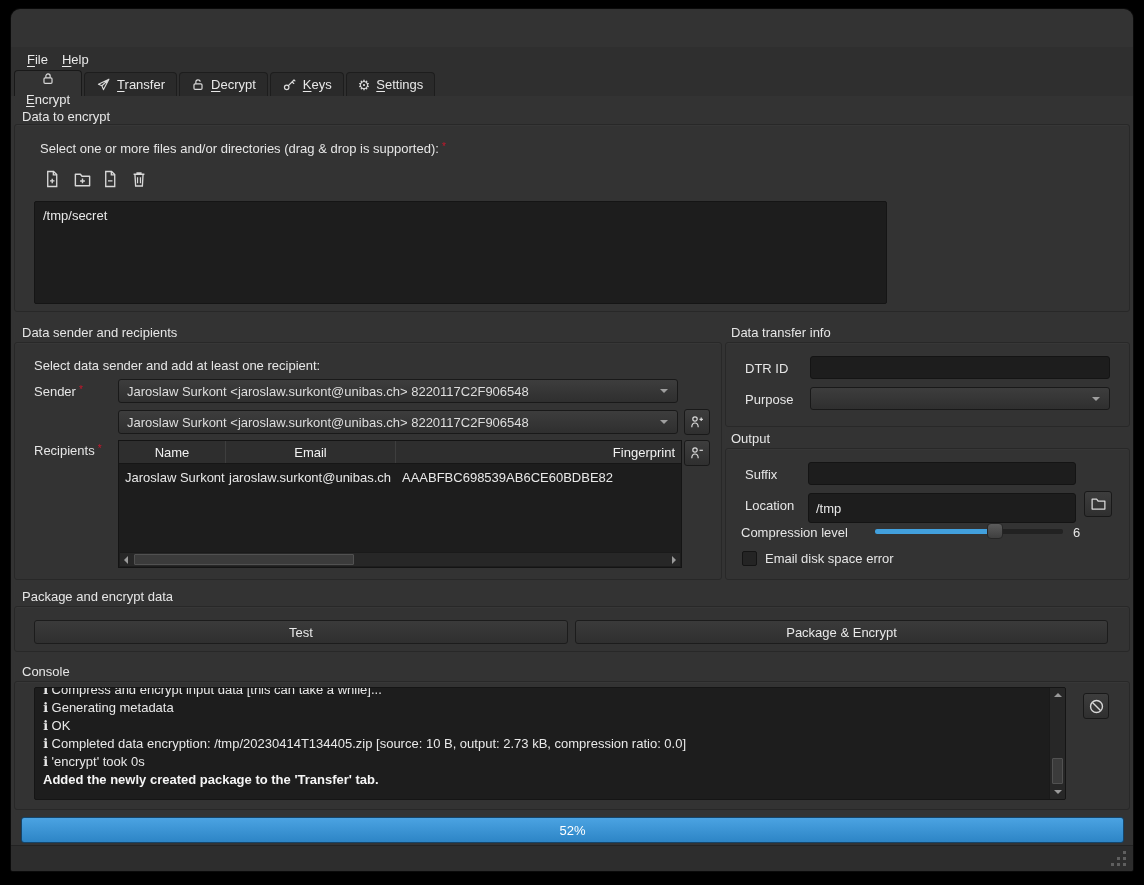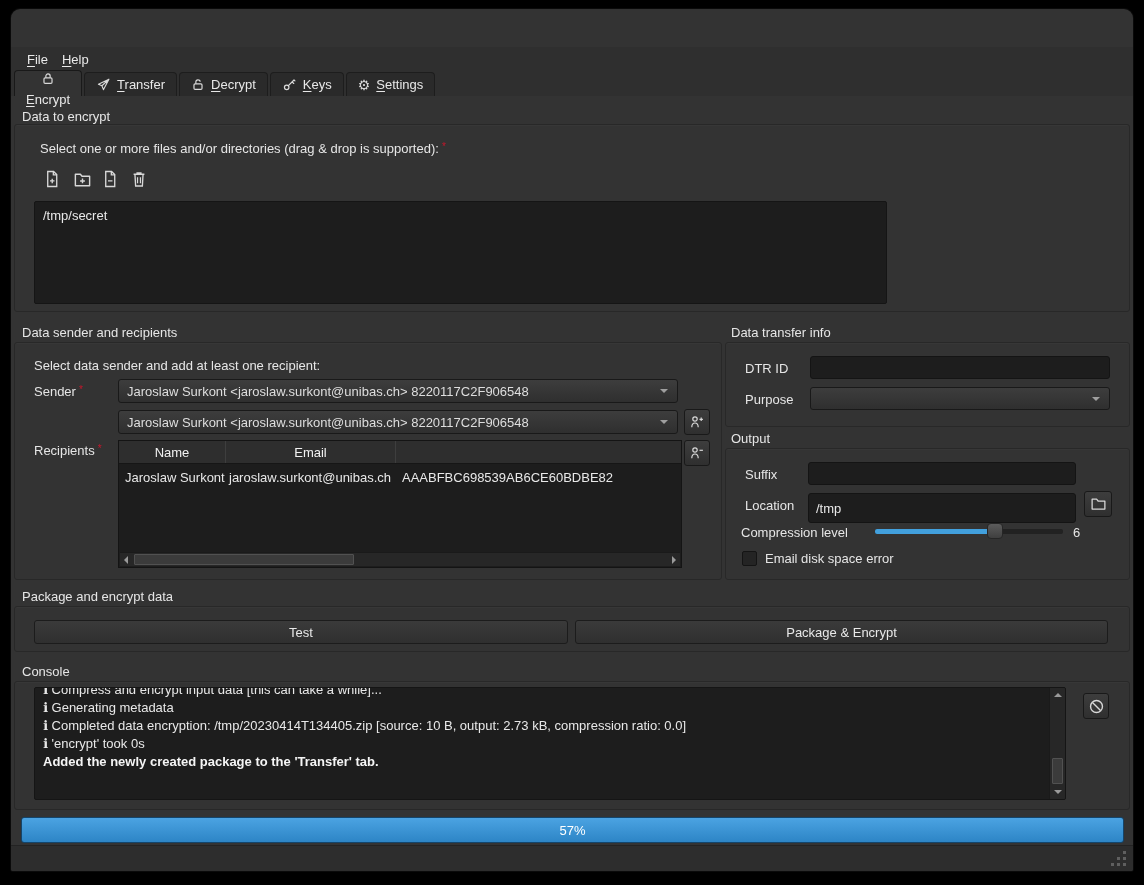--- a/index.html
+++ b/index.html
@@ -180,20 +180,21 @@
         <path d="M12.2 3.6v3.4M10.5 5.3h3.4" stroke="#d8d8d8" stroke-width="1.2"></path>
       </svg>
   </div>
 
   <div class="lbl" style="left:23px;top:434px;"><span>Recipients</span><span class="req">*</span></div>
 
   <div class="rtable" style="left:107px;top:431px;width:564px;height:128px;">
     <div class="thead">
       <div class="hc hc-name">Name</div>
       <div class="hc hc-email">Email</div>
+      <div class="hc hc-fp">Fingerprint</div>
     </div>
     <div class="trow">
       <div class="td td-name">Jaroslaw Surkont</div>
       <div class="td td-email">jaroslaw.surkont@unibas.ch</div>
       <div class="td td-fp">AAABFBC698539AB6CE60BDBE82</div>
     </div>
     <div class="hscroll">
       <span class="arrow ar-left"></span>
       <span class="arrow ar-right"></span>
       <span class="hs-thumb"></span>
@@ -240,39 +241,40 @@
   <div class="group" style="left:3px;top:597px;width:1114px;height:44px;"></div>
   <div class="pushbtn" style="left:23px;top:611px;width:534px;height:24px;">Test</div>
   <div class="pushbtn" style="left:564px;top:611px;width:533px;height:24px;">Package &amp; Encrypt</div>
 
   <div class="glabel" style="left:11px;top:655px;">Console</div>
   <div class="group" style="left:3px;top:672px;width:1114px;height:127px;"></div>
   <div class="darkarea" style="left:23px;top:678px;width:1032px;height:113px;">
     <div class="console-inner" style="margin-top:-7px;">
       <div class="cline">ℹ Compress and encrypt input data [this can take a while]...</div>
       <div class="cline">ℹ Generating metadata</div>
+      <div class="cline">ℹ OK</div>
       <div class="cline">ℹ Completed data encryption: /tmp/20230414T134405.zip [source: 10 B, output: 2.73 kB, compression ratio: 0.0]</div>
       <div class="cline">ℹ 'encrypt' took 0s</div>
       <div class="cline bold">Added the newly created package to the 'Transfer' tab.</div>
     </div>
     <div class="vscroll">
       <span class="arrow ar-up"></span>
       <span class="arrow ar-down"></span>
       <span class="vs-thumb"></span>
     </div>
   </div>
   <div class="toolbtn" style="left:1072px;top:684px;width:26px;height:26px;">
     <svg width="17" height="17" viewBox="0 0 16 16">
         <circle cx="8" cy="8" r="5.6" fill="none" stroke="#d8d8d8" stroke-width="1.3"></circle>
         <path d="M4.2 4.2l7.6 7.6" stroke="#d8d8d8" stroke-width="1.3"></path>
       </svg>
   </div>
 
   <div class="progress">
-    <span>57%</span>
+    <span>52%</span>
   </div>
   <div class="statusbar">
     <svg class="grip" width="16" height="16" viewBox="0 0 16 16">
       <g fill="#5f5f5f">
         <rect x="12" y="0" width="3" height="3"></rect>
         <rect x="6" y="6" width="3" height="3"></rect>
           <rect x="12" y="6" width="3" height="3"></rect>
         <rect x="0" y="12" width="3" height="3"></rect>
           <rect x="6" y="12" width="3" height="3"></rect>
           <rect x="12" y="12" width="3" height="3"></rect>

